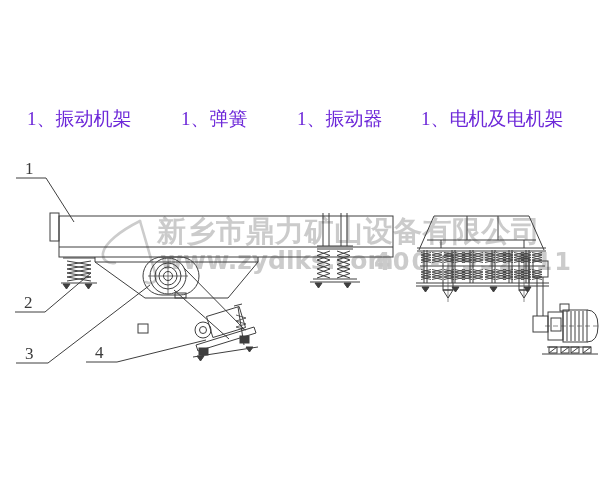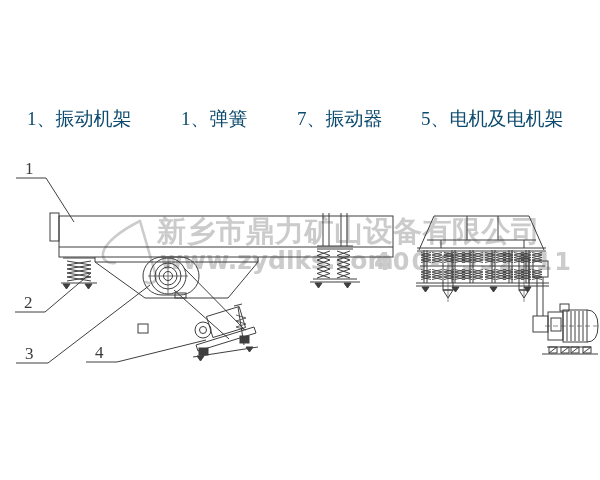--- a/index.html
+++ b/index.html
@@ -1,19 +1,19 @@
 <!DOCTYPE html>
 <html><head>
 <meta charset="utf-8">
 <style>
   html,body{margin:0;padding:0;background:#fff;}
   .canvas{position:relative;width:600px;height:480px;background:#ffffff;overflow:hidden;
           font-family:"Liberation Sans",sans-serif;}
   
-  .legend-item{position:absolute;top:106px;font-size:19px;color:#0c4a6e;
+  .legend-item{position:absolute;top:106px;font-size:19px;color:#6d28d9;
                font-family:"Liberation Serif","DejaVu Serif",serif;white-space:nowrap;}
   .li-1{left:27px;} .li-2{left:181px;} .li-3{left:297px;} .li-4{left:421px;}
   
   .wm{position:absolute;color:#c6c6c6;font-weight:bold;white-space:nowrap;opacity:.9;
       font-family:"DejaVu Sans","Liberation Sans",sans-serif;}
   .wm-company{left:157px;top:212px;font-size:29px;letter-spacing:.5px;}
   .wm-site{left:160px;top:246px;font-size:25px;}
   .wm-phone{left:374px;top:248px;font-size:24px;letter-spacing:2px;}
   svg.draw{position:absolute;left:0;top:0;}
   .callout{font-family:"Liberation Serif","DejaVu Serif",serif;font-size:17px;fill:#3a3a3a;}
@@ -252,17 +252,17 @@
 
     <text class="callout" x="25" y="174">1</text>
     <text class="callout" x="24" y="308">2</text>
     <text class="callout" x="25" y="359">3</text>
     <text class="callout" x="95" y="358">4</text>
   </svg>
 
   <div>
     <span class="legend-item li-1">1、振动机架</span>
     <span class="legend-item li-2">1、弹簧</span>
-    <span class="legend-item li-3">7、振动器</span>
-    <span class="legend-item li-4">5、电机及电机架</span>
+    <span class="legend-item li-3">1、振动器</span>
+    <span class="legend-item li-4">1、电机及电机架</span>
   </div>
 
 </div>
 
 </body></html>

